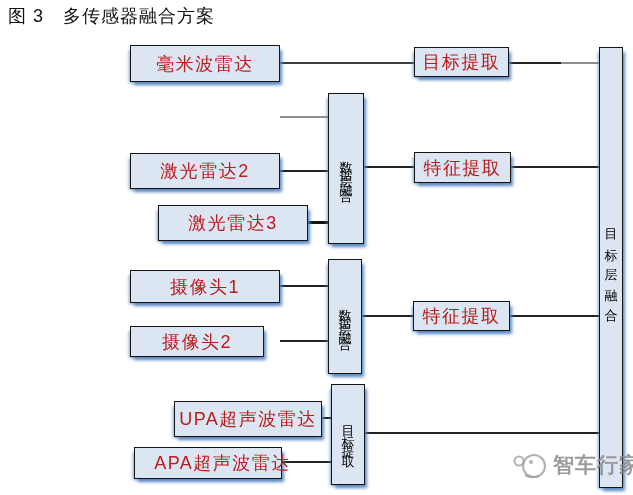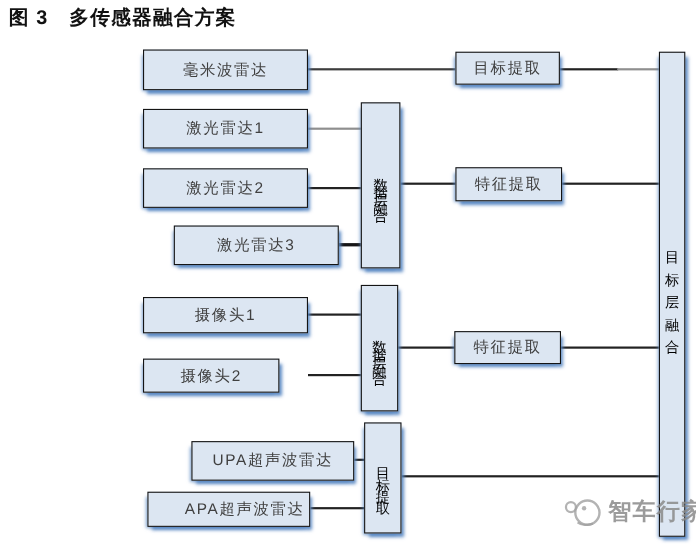--- a/index.html
+++ b/index.html
@@ -1,29 +1,29 @@
 <!DOCTYPE html>
 <html><head>
 <meta charset="utf-8">
 <style>
   html,body{margin:0;padding:0;background:#ffffff;}
   .canvas{
     position:relative;width:633px;height:495px;background:#ffffff;
     font-family:"Liberation Sans",sans-serif;overflow:hidden;
   }
   .title{
-    position:absolute;left:8px;top:4px;font-size:18px;font-weight:bold;
+    position:absolute;left:8px;top:4px;font-size:18px;font-weight:normal;
     color:#111;letter-spacing:1px;white-space:pre;
   }
   .box{
     position:absolute;background:#dce6f2;border:1.5px solid #141414;
     box-sizing:border-box;display:flex;align-items:center;justify-content:center;
     box-shadow:3px 4px 3px -1px rgba(86,134,194,0.95),-3px 3px 3px -2px rgba(86,134,194,0.75);
   }
-  .hbox span{font-size:14px;color:#404040;letter-spacing:1.5px;white-space:nowrap;}
+  .hbox span{font-size:18px;color:#b91c1c;letter-spacing:1.5px;white-space:nowrap;}
   .vtext{
     writing-mode:vertical-rl;text-orientation:upright;
     font-size:13px;color:#000;line-height:1;
   }
   .ls7{letter-spacing:7px;}
   .ls10{letter-spacing:10px;}
   .ls20{letter-spacing:20px;}
   .line{position:absolute;height:2px;background:#222222;}
   .line.gray{background:#8f8f8f;}
   .line.mid{background:#3d3d3d;}
@@ -55,33 +55,30 @@
   <div class="line" style="left:361px;top:315px;width:53px;"></div>
   <div class="line" style="left:509px;top:315px;width:90px;"></div>
   <div class="line gray" style="left:282px;top:417px;width:24px;"></div>
   <div class="line" style="left:305px;top:417px;width:27px;"></div>
   <div class="line" style="left:282px;top:461px;width:50px;"></div>
   <div class="line thin" style="left:364px;top:432px;width:235px;"></div>
 
   <div class="box hbox" style="left:130px;top:45px;width:150px;height:37px;">
     <span>毫米波雷达</span>
   </div>
-  <div class="box hbox" style="left:130px;top:99px;width:150px;height:36px;">
-    <span>激光雷达1</span>
-  </div>
   <div class="box hbox" style="left:130px;top:153px;width:150px;height:36px;">
     <span>激光雷达2</span>
   </div>
   <div class="box hbox" style="left:130px;top:205px;width:150px;height:36px;margin-left:28px;">
     <span>激光雷达3</span>
   </div>
   <div class="box hbox" style="left:130px;top:270px;width:150px;height:33px;">
     <span>摄像头1</span>
   </div>
-  <div class="box hbox" style="left:130px;top:326px;width:124px;height:31px;">
+  <div class="box hbox" style="left:130px;top:326px;width:134px;height:31px;">
     <span>摄像头2</span>
   </div>
   <div class="box hbox" style="left:134px;top:401px;width:148px;height:36px;margin-left:40px;">
     <span>UPA超声波雷达</span>
   </div>
   <div class="box hbox" style="left:134px;top:447px;width:148px;height:32px;padding-left:29px;">
     <span>APA超声波雷达</span>
   </div>
 
   <div class="box vbox" style="left:328px;top:93px;width:36px;height:151px;">

